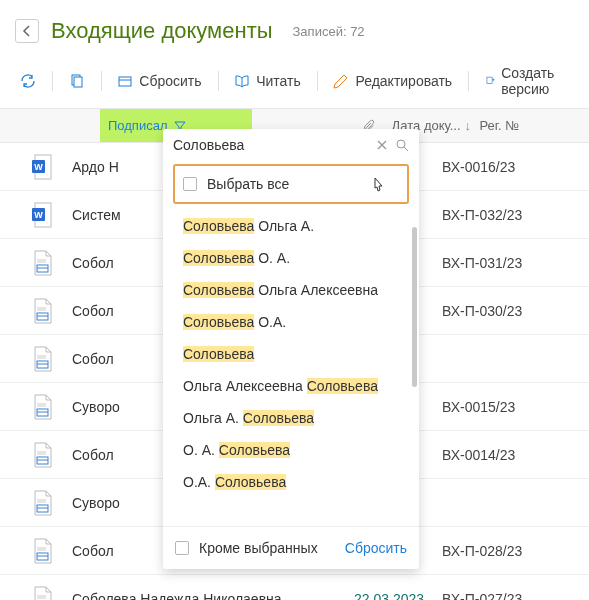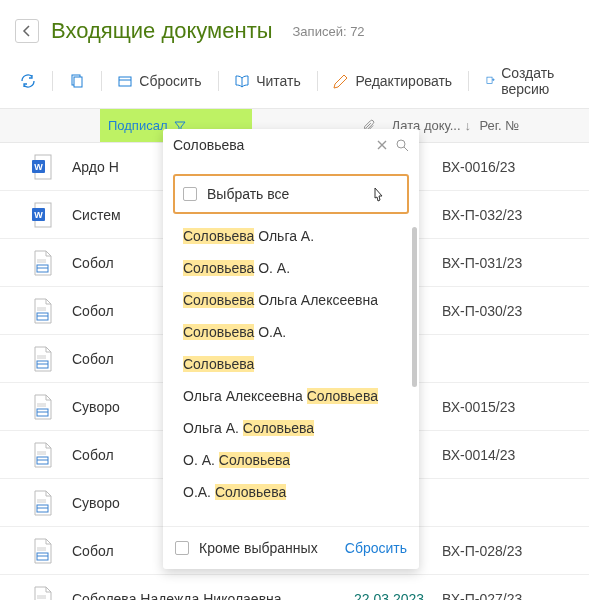--- a/index.html
+++ b/index.html
@@ -95,21 +95,21 @@
   border: none;
   outline: none;
   flex: 1;
   font-size: 14px;
   color: #333;
 }
 .search-icons { display: flex; gap: 6px; color: #999; }
 .select-all {
   display: flex;
   align-items: center;
-  margin: 13px 10px 6px 10px;
+  margin: 3px 10px 6px 10px;
   border: 2px solid #e8a24e;
   border-radius: 3px;
   padding: 10px 8px;
   gap: 10px;
   position: relative;
 }
 .chk {
   width: 14px; height: 14px;
   border: 1px solid #b4b4b4;
   border-radius: 2px;

